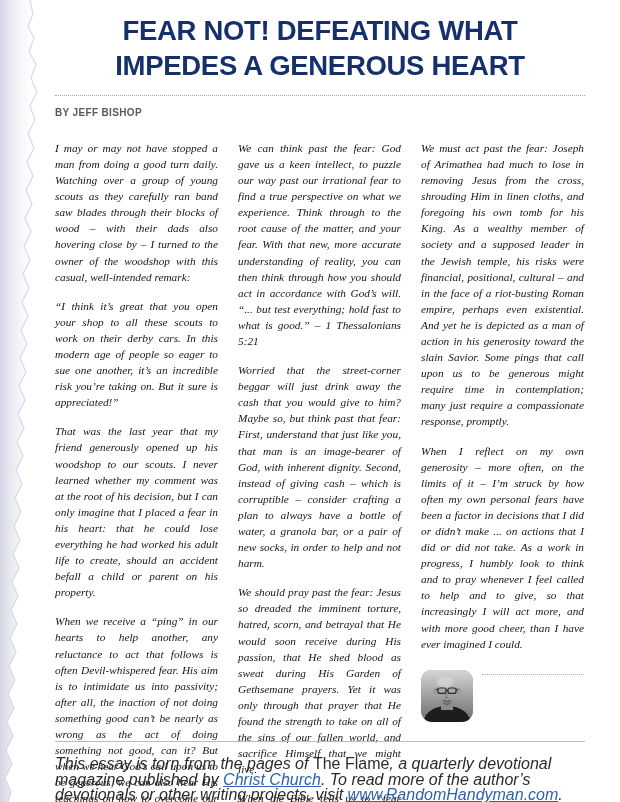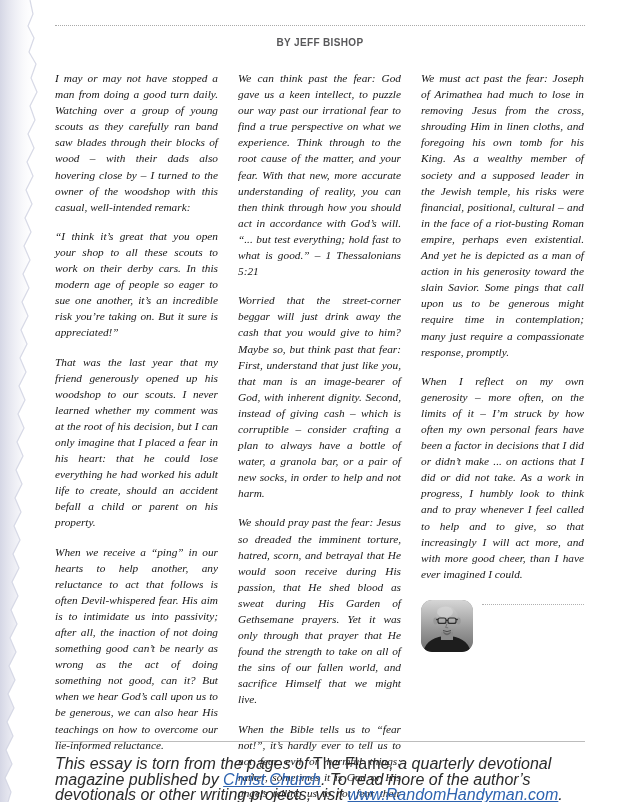--- a/index.html
+++ b/index.html
@@ -73,21 +73,21 @@
     border-top: 1px dotted #a9a9a9;
     width: 100%;
   }
 
   #byline {
     font-family: "Liberation Sans", "DejaVu Sans", sans-serif;
     font-weight: bold;
     font-size: 10px;
     letter-spacing: 0.35px;
     color: #58585a;
-    text-align: center;
+    text-align: left;
     margin-top: 10px;
   }
 
   
   #columns {
     margin-top: 22px;
     display: flex;
     gap: 0;
     align-items: flex-start;
   }
@@ -199,20 +199,24 @@
                L18,414 L24,428 L17,442 L23,456 L16,470 L22,484 L15,498
                L21,512 L14,526 L20,540 L13,554 L19,568 L12,582 L18,596
                L11,610 L17,624 L10,638 L16,652 L9,666 L15,680 L8,694
                L14,708 L7,722 L13,736 L6,750 L12,764 L5,778 L11,792 L8,802" fill="none" stroke="#d3d5e3" stroke-width="1.2" opacity="0.9"></path>
     </svg>
   </div>
 
   <div id="content-area">
 
     <div id="masthead">
+      <h1 id="article-title">
+        <span>FEAR NOT! DEFEATING WHAT</span>
+        <span id="title-line-2">IMPEDES A GENEROUS HEART</span>
+      </h1>
       <hr class="dotted-rule">
       <div id="byline">BY JEFF BISHOP</div>
     </div>
 
     <div id="columns">
 
       <div class="column" id="column-1">
         <p>I may or may not have stopped a man from doing a good turn daily. Watching over a group of young scouts as they carefully ran band saw blades through their blocks of wood – with their dads also hovering close by – I turned to the owner of the woodshop with this casual, well-intended remark:</p>
         <p>“I think it’s great that you open your shop to all these scouts to work on their derby cars. In this modern age of people so eager to sue one another, it’s an incredible risk you’re taking on. But it sure is appreciated!”</p>
         <p>That was the last year that my friend generously opened up his woodshop to our scouts. I never learned whether my comment was at the root of his decision, but I can only imagine that I placed a fear in his heart: that he could lose everything he had worked his adult life to create, should an accident befall a child or parent on his property.</p>

